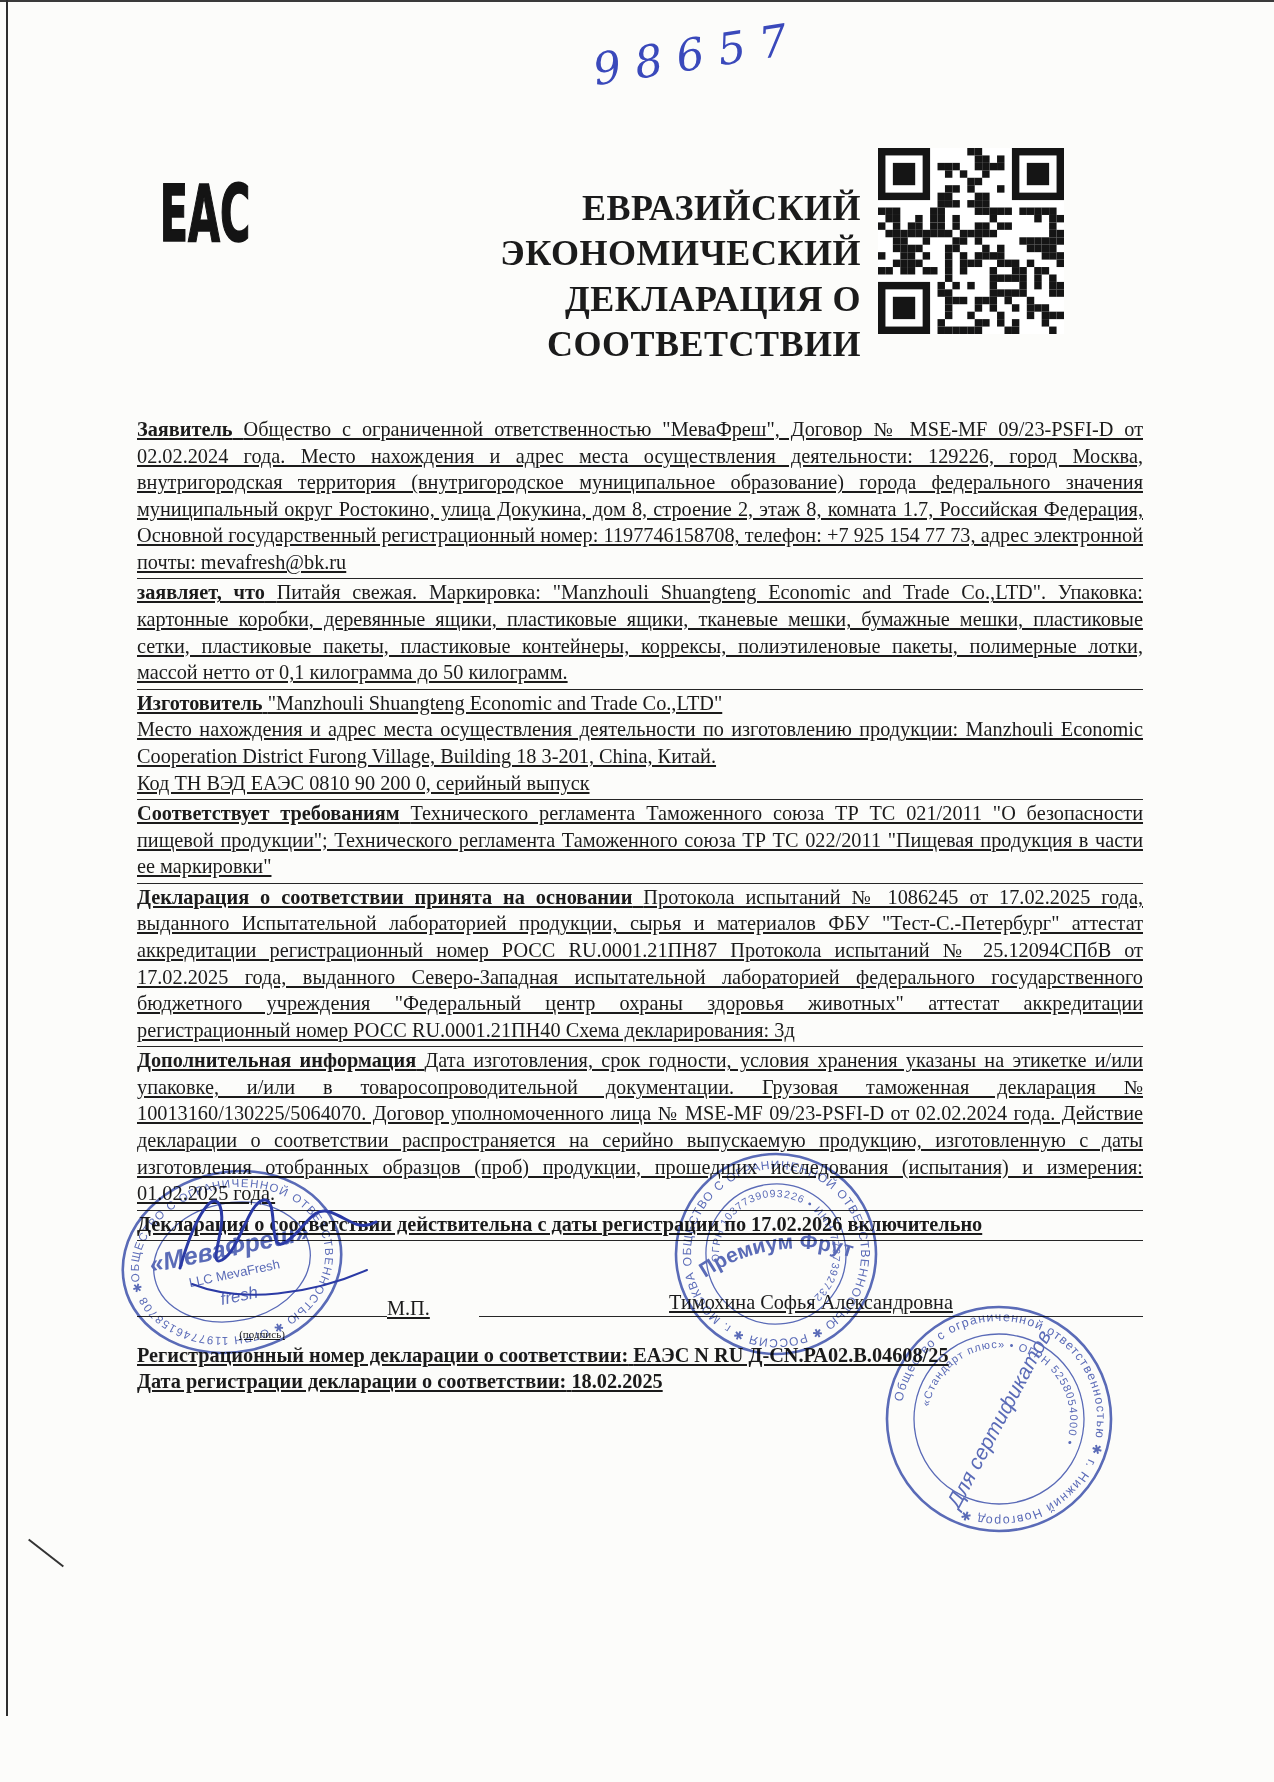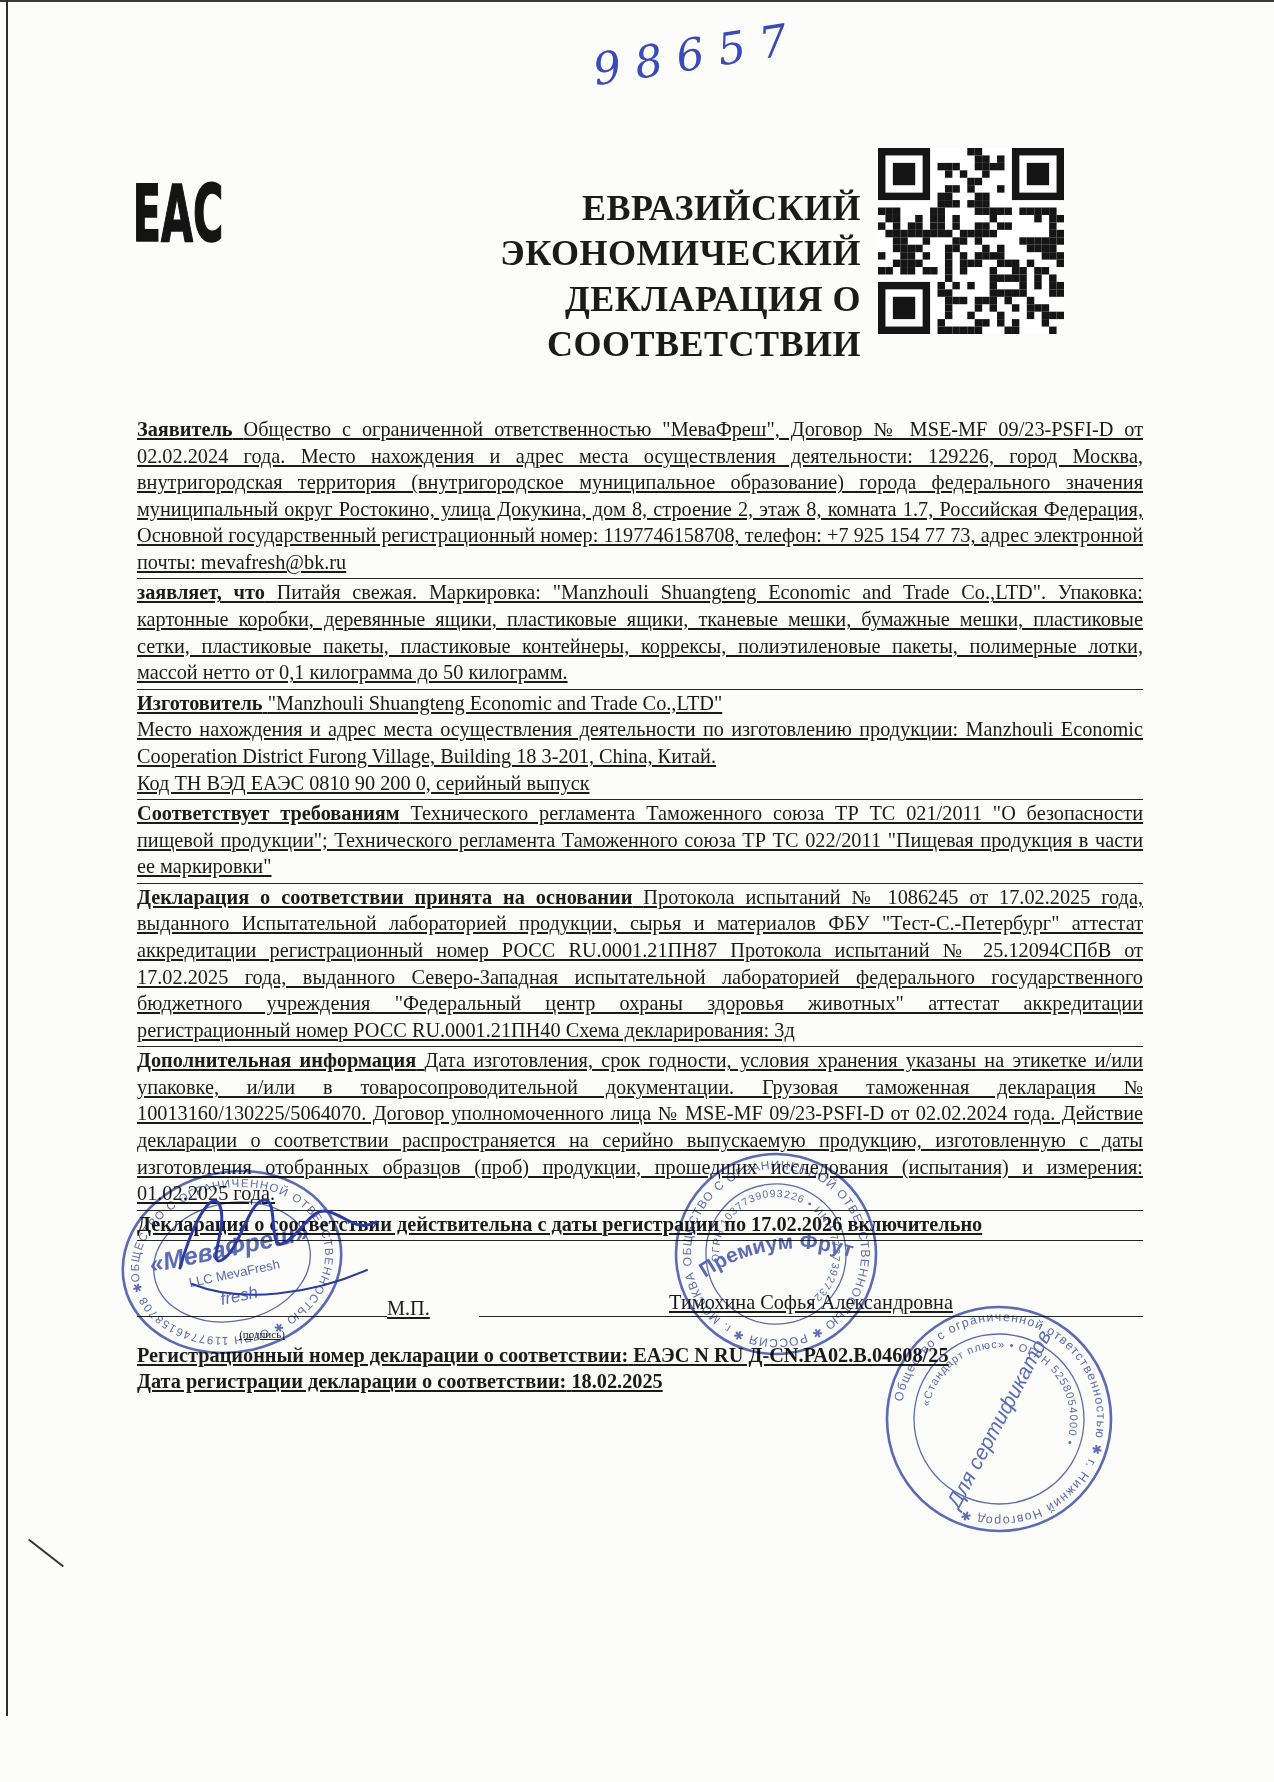--- a/index.html
+++ b/index.html
@@ -6,21 +6,21 @@
   .page{position:relative;width:1274px;height:1782px;background:#fcfcfa;overflow:hidden;
         font-family:"Liberation Serif",serif;color:#1b1b1b;}
   
   .edge-left{position:absolute;left:6px;top:0;width:2px;height:1716px;background:#2e2e2e;}
   .edge-top{position:absolute;left:0;top:0;width:100%;height:2px;background:#3a3a3a;}
   .edge-diag{position:absolute;left:24px;top:1552px;width:44px;height:2px;background:#333;transform:rotate(38deg);}
   
   .handwritten{position:absolute;left:592px;top:28px;font-size:44px;letter-spacing:14px;
                color:#3a49bb;font-style:italic;transform:rotate(-9deg);font-family:"DejaVu Serif",serif;}
   
-  .eac{position:absolute;left:132px;top:164px;width:92px;height:92px;}
+  .eac{position:absolute;left:159px;top:164px;width:92px;height:92px;}
   .eac svg{display:block;width:100%;height:100%;}
   .title{position:absolute;left:251px;top:186px;width:610px;text-align:right;
          font-weight:bold;font-size:36px;line-height:1.26;letter-spacing:.5px;}
   .qr{position:absolute;left:878px;top:148px;width:186px;height:186px;}
   .qr svg{display:block;width:100%;height:100%;}
   
   .main{position:absolute;left:137px;top:416px;width:1006px;font-size:20.3px;line-height:1.31;text-align:justify;text-decoration:underline;}
   .main p{margin:0;}
   .u{border-bottom:1.6px solid #262626;padding-bottom:3px;}
   .mt-s{margin-top:5px;} .mt-m{margin-top:28px;} .mt-l{margin-top:30px;} .mt-v{margin-top:9px;}

